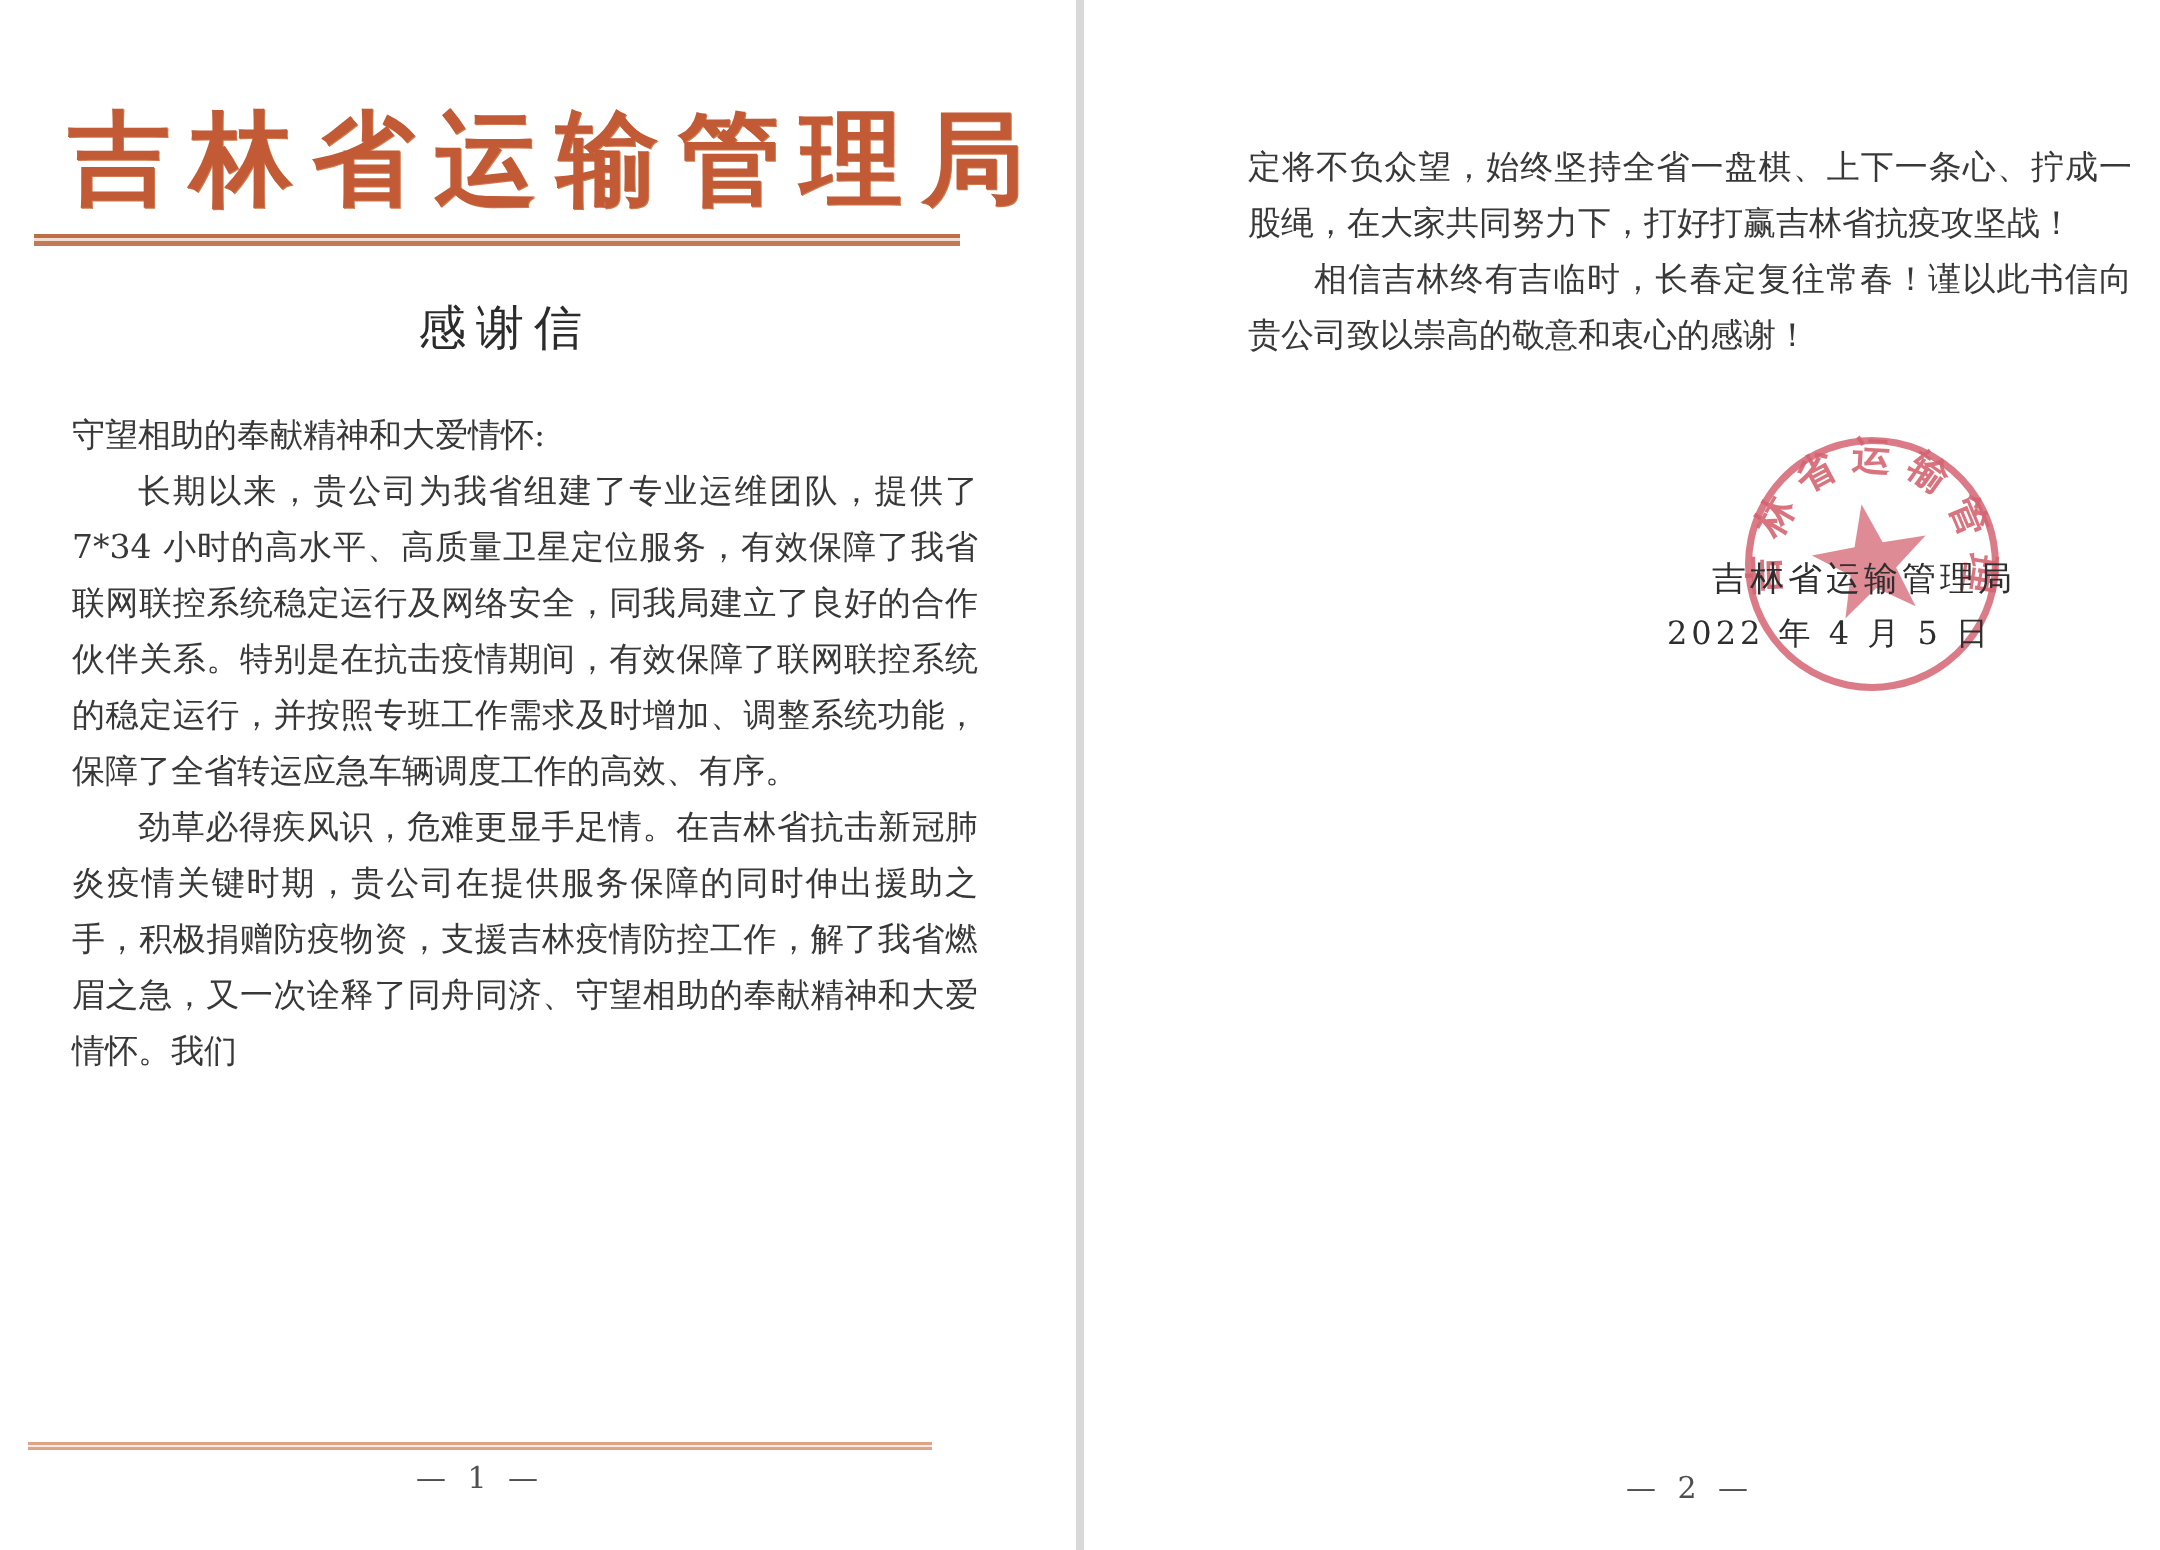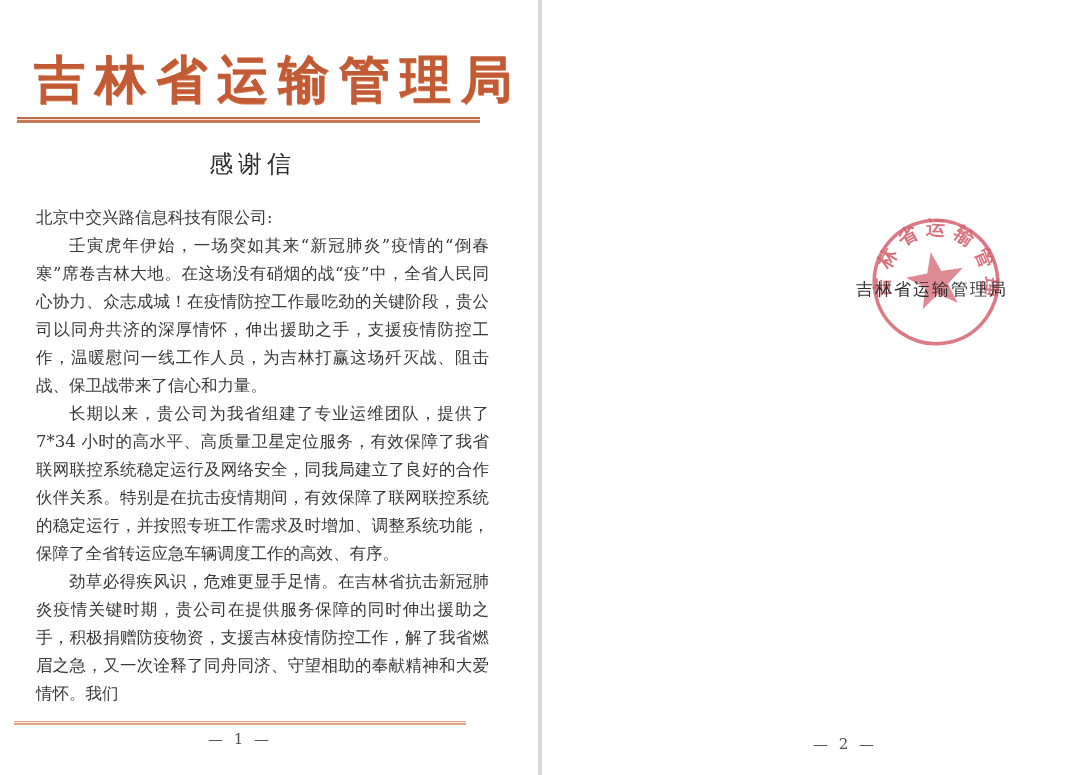--- a/index.html
+++ b/index.html
@@ -79,35 +79,39 @@
 <body>
 
 <div class="canvas">
 
   <div class="page page1">
     <div class="letterhead">吉林省运输管理局</div>
     <div class="letterhead-rule"></div>
     <h1 class="letter-title">感谢信</h1>
 
     <div class="body-block">
-      <p>北京中交兴路信息科技有限公司:</p>
-      <p class="indent">壬寅虎年伊始，一场突如其来“新冠肺炎”疫情的“倒春寒”席卷吉林大地。在这场没有硝烟的战“疫”中，全省人民同心协力、众志成城！在疫情防控工作最吃劲的关键阶段，贵公司以同舟共济的深厚情怀，伸出援助之手，支援疫情防控工作，温暖慰问一线工作人员，为吉林打赢这场歼灭战、阻击战、保卫战带来了信心和力量。</p>
+      <p>守望相助的奉献精神和大爱情怀:</p>
       <p class="indent">长期以来，贵公司为我省组建了专业运维团队，提供了 7*34 小时的高水平、高质量卫星定位服务，有效保障了我省联网联控系统稳定运行及网络安全，同我局建立了良好的合作伙伴关系。特别是在抗击疫情期间，有效保障了联网联控系统的稳定运行，并按照专班工作需求及时增加、调整系统功能，保障了全省转运应急车辆调度工作的高效、有序。</p>
       <p class="indent">劲草必得疾风识，危难更显手足情。在吉林省抗击新冠肺炎疫情关键时期，贵公司在提供服务保障的同时伸出援助之手，积极捐赠防疫物资，支援吉林疫情防控工作，解了我省燃眉之急，又一次诠释了同舟同济、守望相助的奉献精神和大爱情怀。我们</p>
     </div>
 
     <div class="footer-rule"></div>
     <div class="page-number">— 1 —</div>
   </div>
 
   <div class="divider"></div>
 
   <div class="page page2">
+    <div class="body-block2">
+      <p>定将不负众望，始终坚持全省一盘棋、上下一条心、拧成一股绳，在大家共同努力下，打好打赢吉林省抗疫攻坚战！</p>
+      <p class="indent">相信吉林终有吉临时，长春定复往常春！谨以此书信向贵公司致以崇高的敬意和衷心的感谢！</p>
+    </div>
 
     <div class="signature">吉林省运输管理局</div>
+    <div class="sign-date">2022 年 4 月 5 日</div>
 
     <svg class="seal" viewBox="0 0 170 170" xmlns="http://www.w3.org/2000/svg">
       <circle cx="85" cy="85" r="61" fill="none" stroke="#cf4f5e" stroke-width="3.5" opacity="0.85"></circle>
       <polygon points="85,55 77.95,75.29 56.47,75.73 73.59,88.71 67.37,109.27 85,97 102.63,109.27 96.41,88.71 113.53,75.73 92.05,75.29" fill="#cf4f5e" opacity="0.75"></polygon>
       <defs>
         <path id="sealArc" d="M 40.8 101.1 A 47 47 0 1 1 129.2 101.1" fill="none"></path>
       </defs>
       <text font-size="19" fill="#cf4f5e" opacity="0.9" letter-spacing="7" font-weight="bold">
         <textPath href="#sealArc" startOffset="10">吉林省运输管理局</textPath>
       </text>

